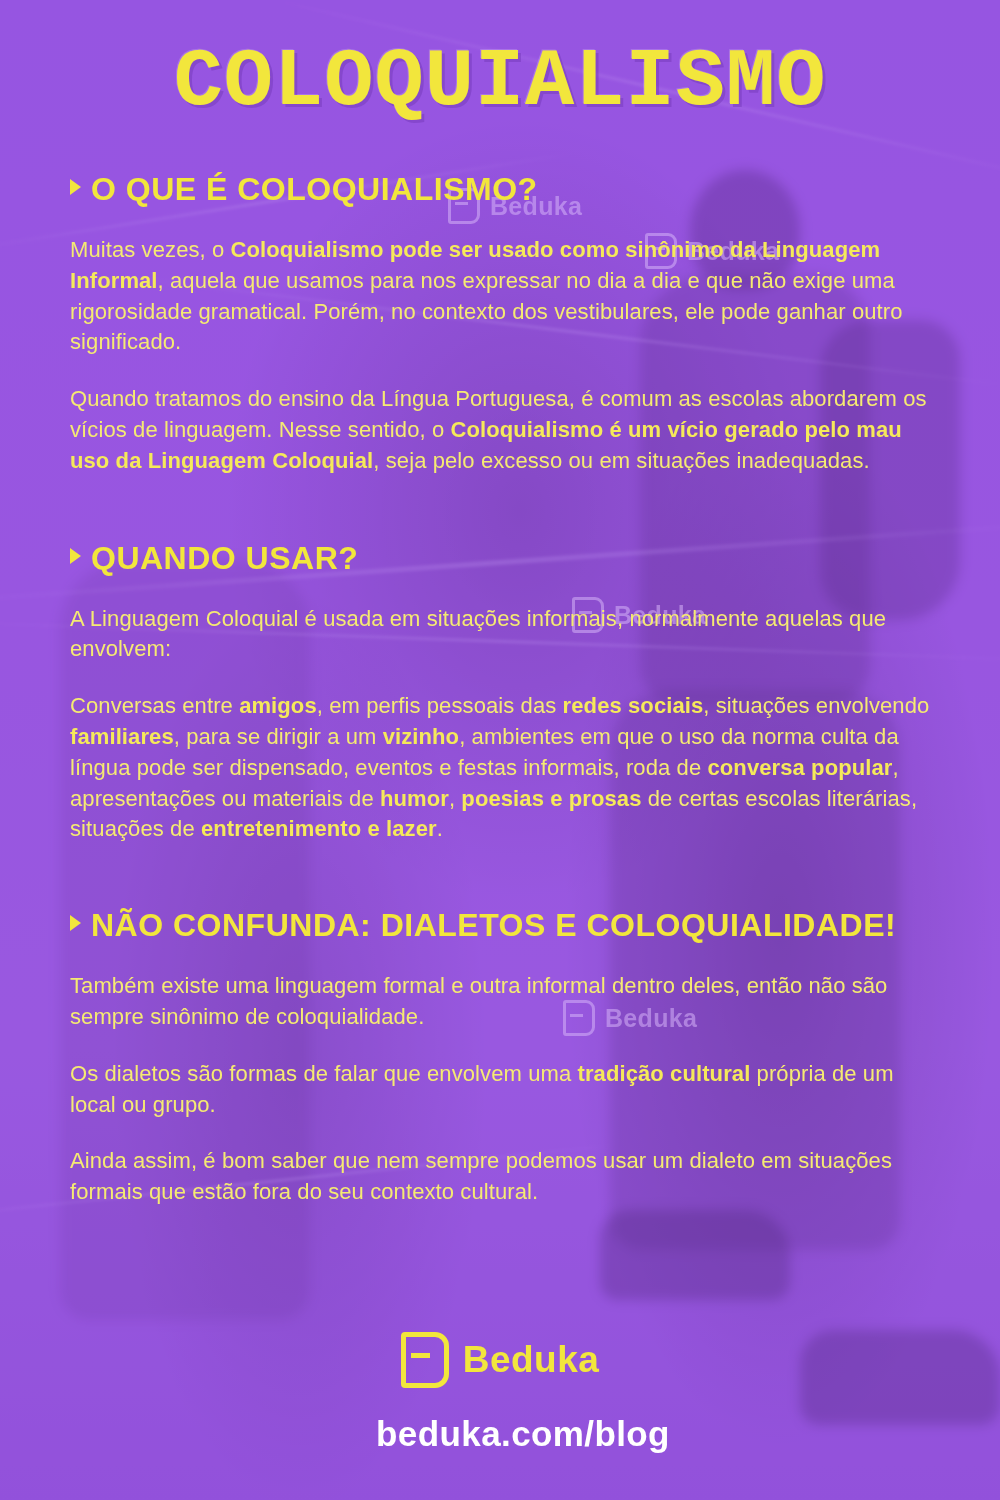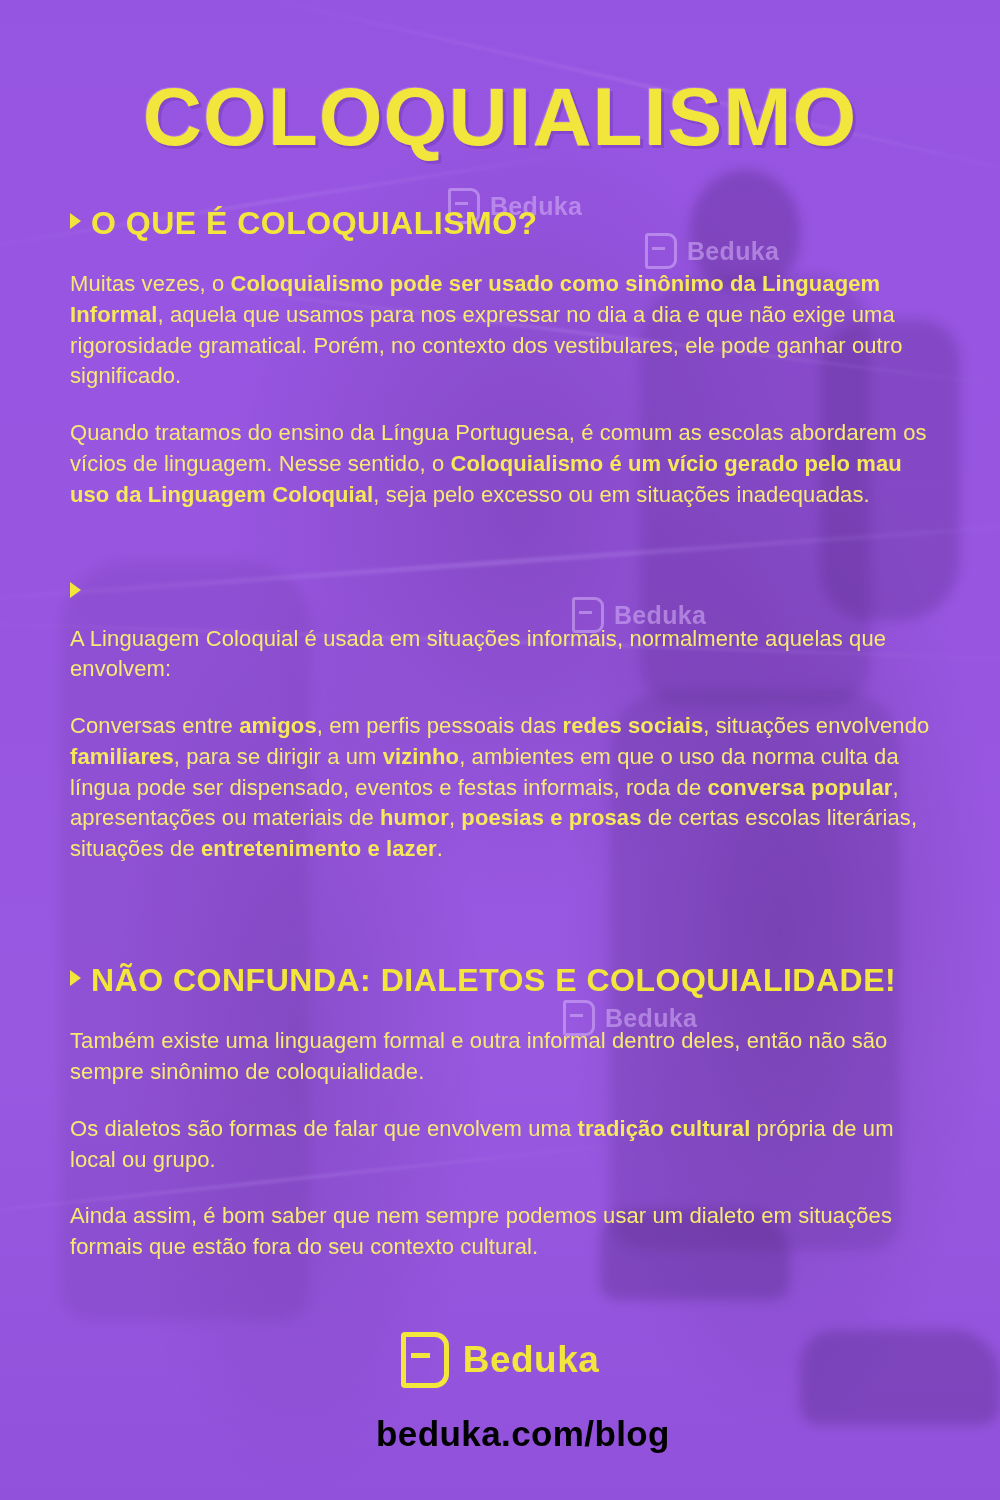--- a/index.html
+++ b/index.html
@@ -115,31 +115,31 @@
 
   
   .content {
     position: absolute;
     inset: 0;
     padding: 0 70px;
     box-sizing: border-box;
   }
   h1.title {
     margin: 0;
-    padding-top: 78px;
+    padding-top: 44px;
     font-size: 82px;
     line-height: 0.95;
     font-weight: 900;
     letter-spacing: 1px;
     color: #f2e63c;
     text-align: center;
     text-shadow:
       3px 3px 0 rgba(120,60,190,0.55),
       -1px -1px 0 rgba(255,255,255,0.18);
-    font-family: Liberation Sans, sans-serif;
+    font-family: Liberation Mono, monospace;
   }
   h2.heading {
     margin: 0;
     font-size: 32px;
     font-weight: 900;
     letter-spacing: 0.5px;
     color: #f2e63c;
     line-height: 1.22;
     display: flex;
     align-items: flex-start;
@@ -157,21 +157,21 @@
     margin: 0;
     font-size: 22px;
     line-height: 1.40;
     color: #f5ea72;
     letter-spacing: 0.1px;
   }
   p.body b { font-weight: 800; color: #f5e95a; }
   .sec-1 { margin-top: 48px; }
   .p-gap { margin-top: 26px !important; }
   .sec-2 { margin-top: 62px; }
-  .sec-3 { margin-top: 96px; }
+  .sec-3 { margin-top: 61px; }
 
   
   .footer {
     position: absolute;
     left: 0; right: 0; bottom: 46px;
     text-align: center;
   }
   .logo-row {
     display: flex;
     align-items: center;
@@ -194,21 +194,21 @@
   }
   .logo-text {
     font-size: 37px;
     font-weight: 700;
     color: #f2e63c;
     letter-spacing: 0.5px;
   }
   .site {
     font-size: 35px;
     font-weight: 900;
-    color: #000000;
+    color: #ffffff;
     letter-spacing: 0.4px;
     padding-left: 46px;
   }
 </style>
 </head>
 <body>
 
 <div id="poster">
 
   <div class="bg-photo">
@@ -254,20 +254,21 @@
         <span class="tri"></span>
         <span>O QUE É COLOQUIALISMO?</span>
       </h2>
       <p class="body p-gap"><span>Muitas vezes, o </span><b>Coloquialismo pode ser usado como sinônimo da Linguagem Informal</b><span>, aquela que usamos para nos expressar no dia a dia e que não exige uma rigorosidade gramatical. Porém, no contexto dos vestibulares, ele pode ganhar outro significado.</span></p>
       <p class="body p-gap"><span>Quando tratamos do ensino da Língua Portuguesa, é comum as escolas abordarem os vícios de linguagem. Nesse sentido, o </span><b>Coloquialismo é um vício gerado pelo mau uso da Linguagem Coloquial</b><span>, seja pelo excesso ou em situações inadequadas.</span></p>
     </div>
 
     <div class="sec-2">
       <h2 class="heading">
         <span class="tri"></span>
+        <span>QUANDO USAR?</span>
       </h2>
       <p class="body p-gap"><span>A Linguagem Coloquial é usada em situações informais, normalmente aquelas que envolvem:</span></p>
       <p class="body p-gap"><span>Conversas entre </span><b>amigos</b><span>, em perfis pessoais das </span><b>redes sociais</b><span>, situações envolvendo </span><b>familiares</b><span>, para se dirigir a um </span><b>vizinho</b><span>, ambientes em que o uso da norma culta da língua pode ser dispensado, eventos e festas informais, roda de </span><b>conversa popular</b><span>, apresentações ou materiais de </span><b>humor</b><span>, </span><b>poesias e prosas</b><span> de certas escolas literárias, situações de </span><b>entretenimento e lazer</b><span>.</span></p>
     </div>
 
     <div class="sec-3">
       <h2 class="heading">
         <span class="tri"></span>
         <span>NÃO CONFUNDA: DIALETOS E COLOQUIALIDADE!</span>
       </h2>

